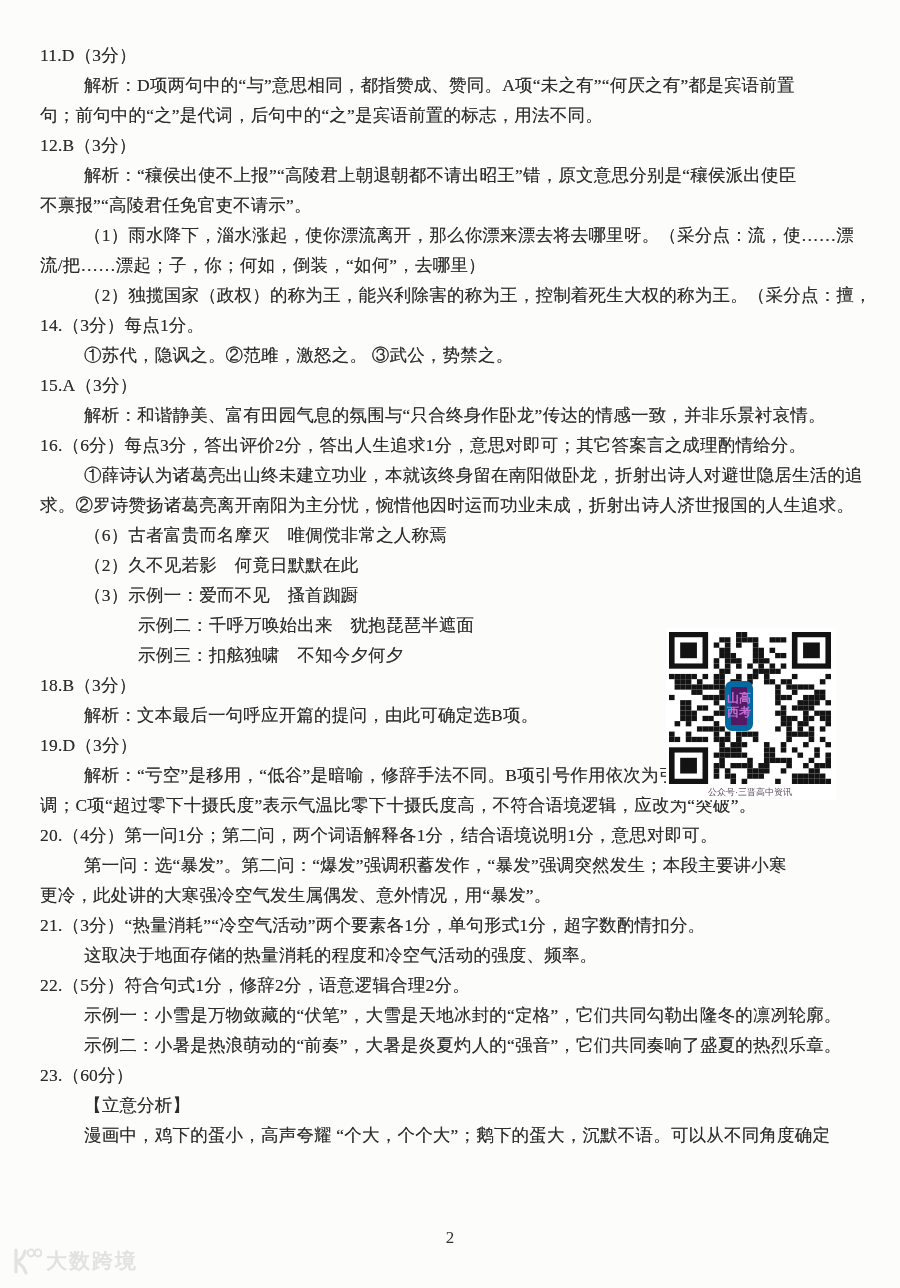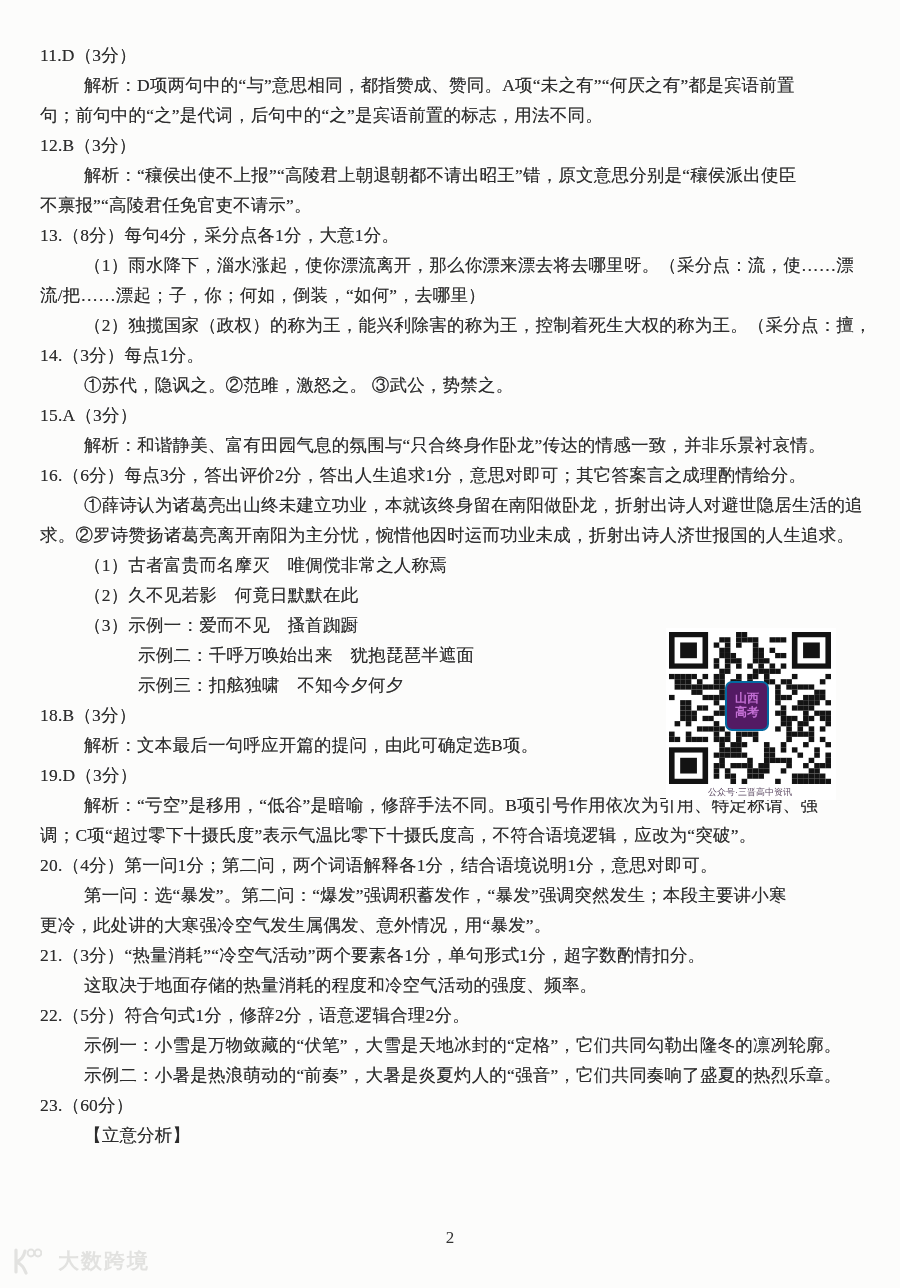--- a/index.html
+++ b/index.html
@@ -41,27 +41,27 @@
   }
   .qr-svg{
     position:absolute;
     left:3px;top:4px;
     width:162px;height:152px;
     display:block;
   }
   .qr-badge{
     position:absolute;
     left:59px;top:53px;
-    width:44px;height:50px;
+    width:28px;height:50px;
     background:#531a63;
-    border:2px solid #0369a1;
+    border:6px solid #0369a1;
     border-radius:7px;
     box-sizing:border-box;
     display:flex;
-    flex-direction:column;
+    flex-direction:row;
     align-items:center;
     justify-content:center;
     line-height:1.15;
   }
   .qr-badge span{
     font-size:12px;
     font-weight:bold;
     color:#c36fd4;
     font-family:"Liberation Sans","DejaVu Sans",sans-serif;
   }
@@ -83,21 +83,21 @@
     text-align:center;
     font-size:17px;
     color:#333;
   }
   
   .watermark{
     position:absolute;
     left:8px;top:1244px;
     display:flex;
     align-items:center;
-    gap:16px;
+    gap:4px;
     color:#e2e2e0;
     user-select:none;
   }
   .watermark .wm-icon{width:34px;height:34px;display:block;}
   .watermark .wm-text{
     font-size:21px;
     font-weight:bold;
     letter-spacing:2px;
     font-family:"Liberation Sans","DejaVu Sans",sans-serif;
   }
@@ -107,51 +107,51 @@
 
 <div class="page">
 
   <div class="content" id="text-lines">
       <div class="line indent-0">11.D（3分）</div>
       <div class="line indent-1">解析：D项两句中的“与”意思相同，都指赞成、赞同。A项“未之有”“何厌之有”都是宾语前置</div>
       <div class="line indent-0">句；前句中的“之”是代词，后句中的“之”是宾语前置的标志，用法不同。</div>
       <div class="line indent-0">12.B（3分）</div>
       <div class="line indent-1">解析：“穰侯出使不上报”“高陵君上朝退朝都不请出昭王”错，原文意思分别是“穰侯派出使臣</div>
       <div class="line indent-0">不禀报”“高陵君任免官吏不请示”。</div>
-      <div class="line indent-0">13.（8分）每句4分，采分点各1分，大意1分。</div>
       <div class="line indent-1">（1）雨水降下，淄水涨起，使你漂流离开，那么你漂来漂去将去哪里呀。（采分点：流，使……漂</div>
       <div class="line indent-0">流/把……漂起；子，你；何如，倒装，“如何”，去哪里）</div>
       <div class="line indent-1">（2）独揽国家（政权）的称为王，能兴利除害的称为王，控制着死生大权的称为王。（采分点：擅，</div>
       <div class="line indent-0">14.（3分）每点1分。</div>
       <div class="line indent-1">①苏代，隐讽之。②范雎，激怒之。 ③武公，势禁之。</div>
       <div class="line indent-0">15.A（3分）</div>
       <div class="line indent-1">解析：和谐静美、富有田园气息的氛围与“只合终身作卧龙”传达的情感一致，并非乐景衬哀情。</div>
       <div class="line indent-0">16.（6分）每点3分，答出评价2分，答出人生追求1分，意思对即可；其它答案言之成理酌情给分。</div>
       <div class="line indent-1">①薛诗认为诸葛亮出山终未建立功业，本就该终身留在南阳做卧龙，折射出诗人对避世隐居生活的追</div>
       <div class="line indent-0">求。②罗诗赞扬诸葛亮离开南阳为主分忧，惋惜他因时运而功业未成，折射出诗人济世报国的人生追求。</div>
-      <div class="line indent-1">（1）古者富贵而名摩灭　唯倜傥非常之人称焉</div>
+      <div class="line indent-1">（6）古者富贵而名摩灭　唯倜傥非常之人称焉</div>
       <div class="line indent-1">（2）久不见若影　何竟日默默在此</div>
       <div class="line indent-1">（3）示例一：爱而不见　搔首踟蹰</div>
       <div class="line indent-2">示例二：千呼万唤始出来　犹抱琵琶半遮面</div>
       <div class="line indent-2">示例三：扣舷独啸　不知今夕何夕</div>
       <div class="line indent-0">18.B（3分）</div>
       <div class="line indent-1">解析：文本最后一句呼应开篇的提问，由此可确定选B项。</div>
       <div class="line indent-0">19.D（3分）</div>
       <div class="line indent-1">解析：“亏空”是移用，“低谷”是暗喻，修辞手法不同。B项引号作用依次为引用、特定称谓、强</div>
       <div class="line indent-0">调；C项“超过零下十摄氏度”表示气温比零下十摄氏度高，不符合语境逻辑，应改为“突破”。</div>
       <div class="line indent-0">20.（4分）第一问1分；第二问，两个词语解释各1分，结合语境说明1分，意思对即可。</div>
       <div class="line indent-1">第一问：选“暴发”。第二问：“爆发”强调积蓄发作，“暴发”强调突然发生；本段主要讲小寒</div>
       <div class="line indent-0">更冷，此处讲的大寒强冷空气发生属偶发、意外情况，用“暴发”。</div>
       <div class="line indent-0">21.（3分）“热量消耗”“冷空气活动”两个要素各1分，单句形式1分，超字数酌情扣分。</div>
       <div class="line indent-1">这取决于地面存储的热量消耗的程度和冷空气活动的强度、频率。</div>
       <div class="line indent-0">22.（5分）符合句式1分，修辞2分，语意逻辑合理2分。</div>
       <div class="line indent-1">示例一：小雪是万物敛藏的“伏笔”，大雪是天地冰封的“定格”，它们共同勾勒出隆冬的凛冽轮廓。</div>
       <div class="line indent-1">示例二：小暑是热浪萌动的“前奏”，大暑是炎夏灼人的“强音”，它们共同奏响了盛夏的热烈乐章。</div>
       <div class="line indent-0">23.（60分）</div>
       <div class="line indent-1 bold">【立意分析】</div>
+      <div class="line indent-1">漫画中，鸡下的蛋小，高声夸耀 “个大，个个大”；鹅下的蛋大，沉默不语。可以从不同角度确定</div>
     </div>
 
   <div class="qr-wrap">
     <svg class="qr-svg" id="qr-svg" viewBox="0 0 29 29" preserveAspectRatio="none">
         <rect x="0" y="0" width="29" height="29" fill="#ffffff"></rect>
         <rect x="12" y="0" width="1" height="1" fill="#131313"></rect>
         <rect x="13" y="0" width="1" height="1" fill="#131313"></rect>
         <rect x="9" y="1" width="1" height="1" fill="#131313"></rect>
         <rect x="10" y="1" width="1" height="1" fill="#131313"></rect>
         <rect x="12" y="1" width="1" height="1" fill="#131313"></rect>

